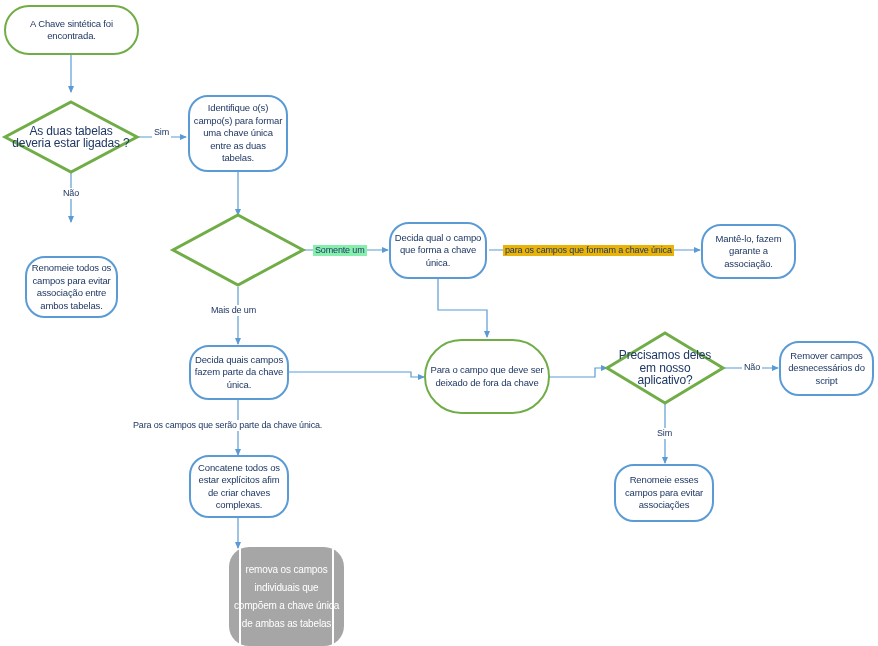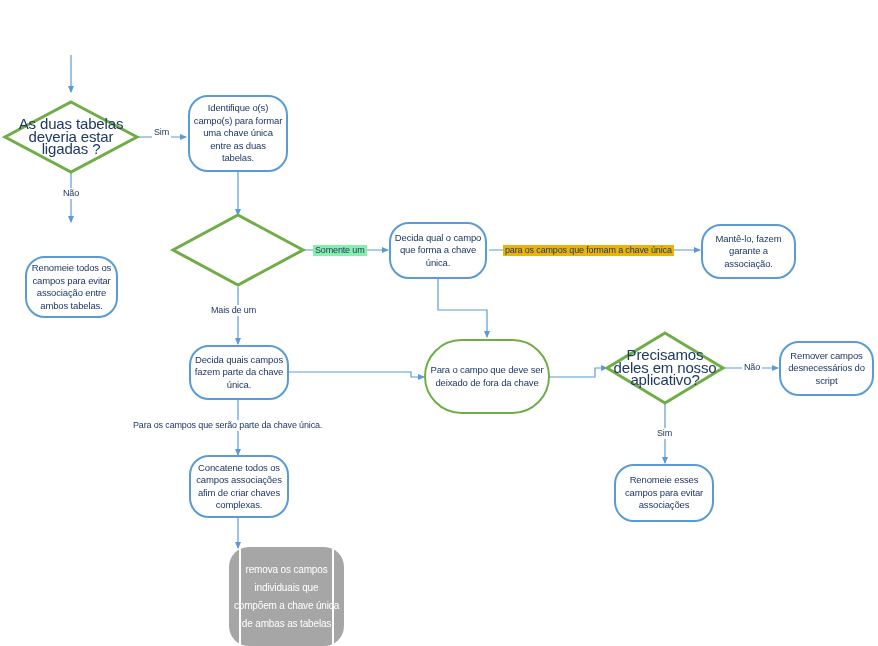--- a/index.html
+++ b/index.html
@@ -48,21 +48,21 @@
     border-radius: 999px;
   }
   .node-decision-text {
     position: absolute;
     box-sizing: border-box;
     display: flex;
     align-items: center;
     justify-content: center;
     text-align: center;
     color: #1f3864;
-    font-size: 15px;
+    font-size: 12px;
     line-height: 12.5px;
     letter-spacing: -0.15px;
     z-index: 3;
     pointer-events: none;
   }
   .node-predefined {
     background: #a6a6a6;
     border: none;
     color: #ffffff;
     font-size: 10px;
@@ -134,20 +134,23 @@
       <path d="M238,518 L238,548" marker-end="url(#arrow)"></path>
     </g>
 
     <g fill="#ffffff" stroke="#70ad47" stroke-width="3">
       <polygon points="71,102 137,137 71,172 5,137"></polygon>
       <polygon points="238,215 303,250 238,285 173,250"></polygon>
       <polygon points="665,333 723,368 665,403 607,368"></polygon>
     </g>
   </svg>
 
+  <div class="node node-terminator" style="left:4px; top:5px; width:135px; height:50px;">
+    <div class="node-inner">A Chave sintética foi encontrada.</div>
+  </div>
 
   <div class="node-decision-text" style="left:6px; top:117px; width:130px; height:40px;">
     <div class="node-inner">As duas tabelas deveria estar ligadas ?</div>
   </div>
 
   <div class="node node-process" style="left:188px; top:95px; width:100px; height:77px;">
     <div class="node-inner">Identifique o(s) campo(s) para formar uma chave única entre as duas tabelas.</div>
   </div>
 
   <div class="node node-process" style="left:25px; top:224px; width:93px; height:62px;margin-top:32px;">
@@ -177,21 +180,21 @@
 
   <div class="node node-process" style="left:779px; top:341px; width:95px; height:55px;">
     <div class="node-inner">Remover campos desnecessários do script</div>
   </div>
 
   <div class="node node-process" style="left:614px; top:464px; width:100px; height:58px;">
     <div class="node-inner">Renomeie esses campos para evitar associações</div>
   </div>
 
   <div class="node node-process" style="left:189px; top:455px; width:100px; height:63px;">
-    <div class="node-inner">Concatene todos os campos associações afim de criar chaves complexas.</div>
+    <div class="node-inner">Concatene todos os estar explícitos afim de criar chaves complexas.</div>
   </div>
 
   <div class="node node-predefined" style="left:181px; top:547px; width:115px; height:99px;">
     <div class="predef-bar" style="left:10px;"></div>
     <div class="predef-bar" style="right:10px;"></div>
     <div class="node-inner" style="position:relative; z-index:5;">remova os campos individuais que compõem a chave única de ambas as tabelas</div>
   </div>
 
   <div class="edge-label" style="left:152px; top:127px; background:#ffffff; padding:0 2px;">Sim</div>
 

